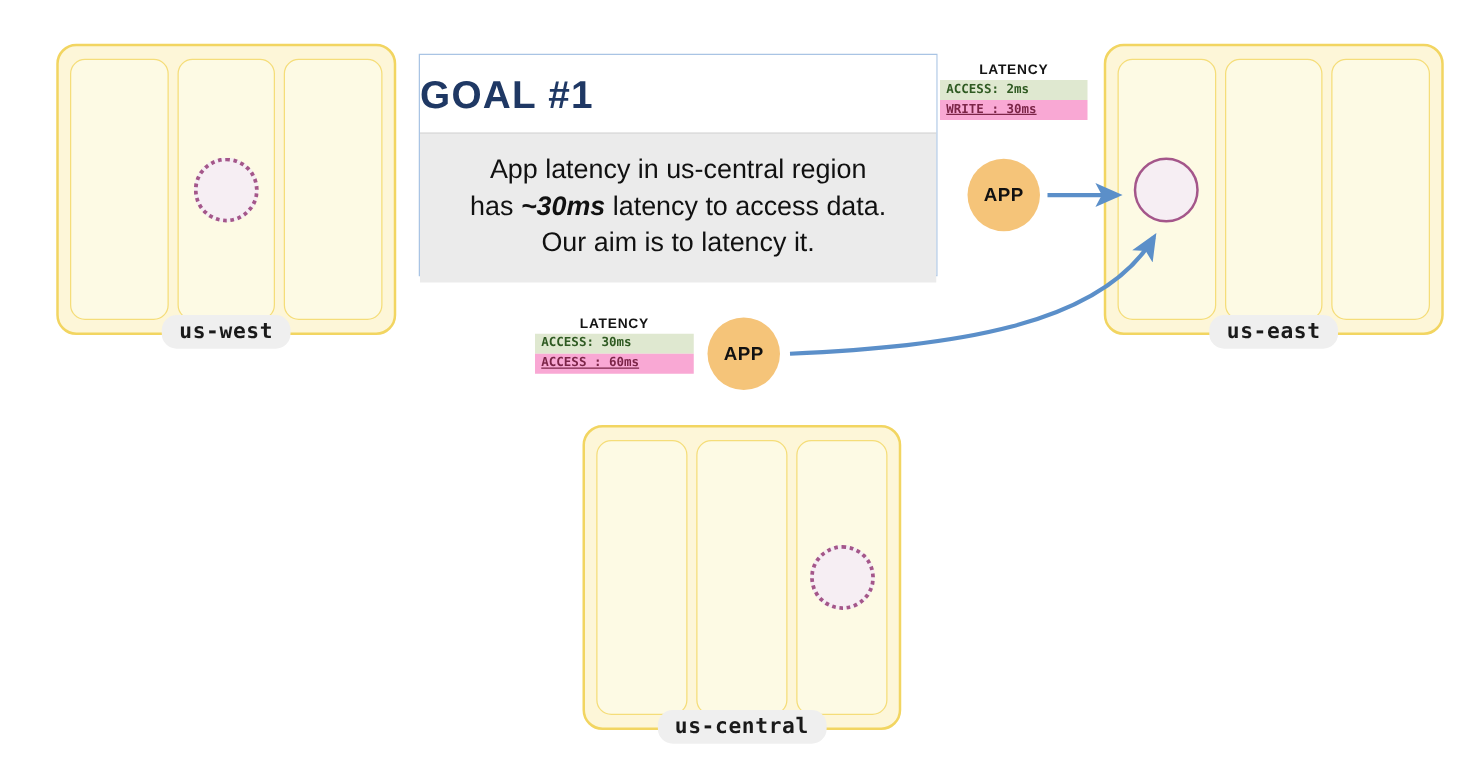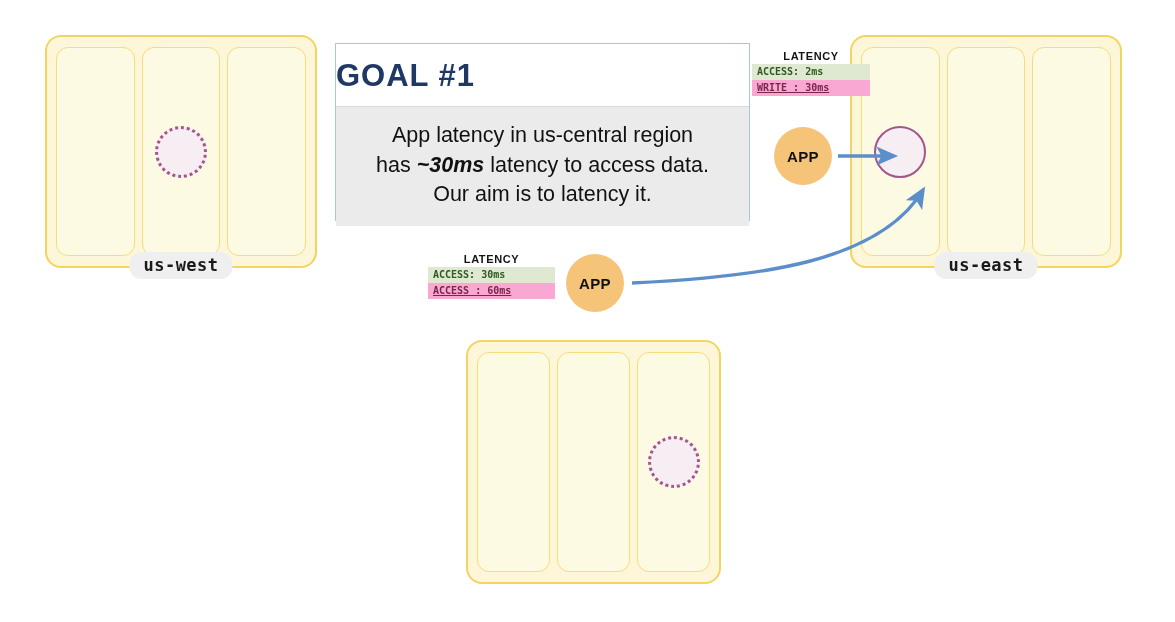--- a/index.html
+++ b/index.html
@@ -142,35 +142,36 @@
 
   <div class="region" style="left:33px;top:35px;width:272px;height:233px;margin-left:12px;">
     <div class="zone"></div>
     <div class="zone">
       <div class="replica follower" style="left:50%;top:50%;transform:translate(-50%,-50%);"></div>
     </div>
     <div class="zone"></div>
     <div class="region-label">us-west</div>
   </div>
 
-  <div class="region" style="left:850px;top:35px;width:272px;height:233px;">
+  <div class="region" style="left:883px;top:35px;width:272px;height:233px;">
     <div class="zone">
       <div class="replica leader" style="left:50%;top:50%;transform:translate(-50%,-50%);"></div>
     </div>
     <div class="zone"></div>
     <div class="zone"></div>
     <div class="region-label">us-east</div>
   </div>
 
   <div class="region" style="left:466px;top:340px;width:255px;height:244px;">
     <div class="zone"></div>
     <div class="zone"></div>
     <div class="zone">
       <div class="replica follower" style="left:50%;top:50%;transform:translate(-50%,-50%);"></div>
     </div>
+    <div class="region-label">us-central</div>
   </div>
 
   <svg id="arrows" viewBox="0 0 1175 622" xmlns="http://www.w3.org/2000/svg">
     <defs>
       <marker id="ah" markerWidth="7" markerHeight="7" refX="5.2" refY="3.2" orient="auto" markerUnits="strokeWidth">
         <path d="M0,0.4 L6.4,3.2 L0,6.0 L1.5,3.2 Z" fill="#5b8fc9"></path>
       </marker>
     </defs>
     <line x1="838" y1="156" x2="894" y2="156" stroke="#5b8fc9" stroke-width="3.4" marker-end="url(#ah)"></line>
     <path d="M632,283 C760,277 880,262 923,190" fill="none" stroke="#5b8fc9" stroke-width="3.4" marker-end="url(#ah)"></path>

